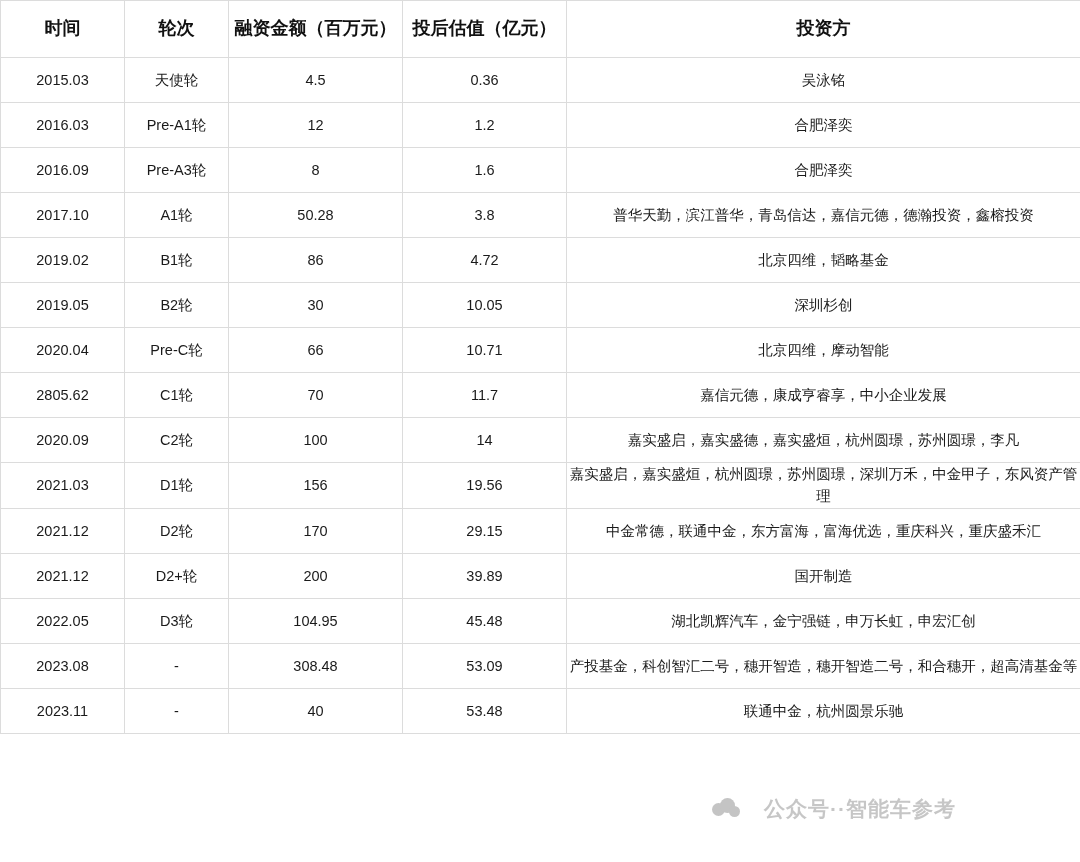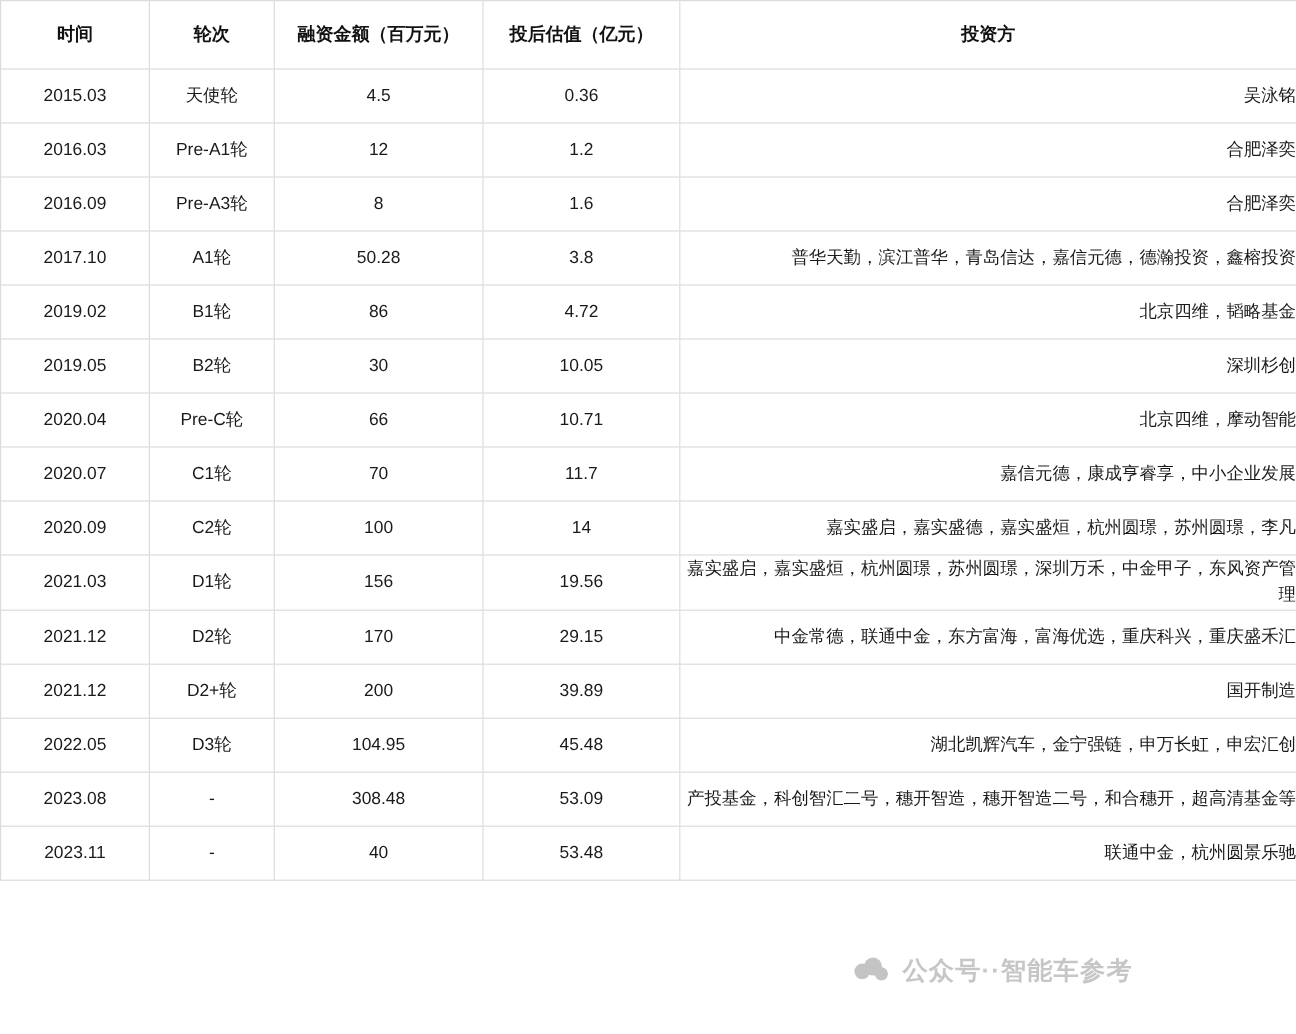--- a/index.html
+++ b/index.html
@@ -35,44 +35,44 @@
   table.funding td {
     border: 1px solid #dcdcdc;
     padding: 0;
     vertical-align: middle;
     line-height: 1.55;
   }
   table.funding thead th {
     height: 56px;
     font-weight: bold;
     text-align: center;
-    font-size: 15px;
+    font-size: 18px;
     color: #111;
   }
   table.funding tbody td {
     height: 44px;
   }
   .cell-center {
     text-align: center;
     padding: 6px 4px;
   }
   .cell-left {
-    text-align: right;
+    text-align: center;
     padding: 9px 12px 9px 14px;
   }
   .tall td { height: 66px; }
 
   
   .watermark {
     position: absolute;
     left: 712px;
     top: 795px;
     display: flex;
     align-items: center;
-    gap: 12px;
+    gap: 24px;
     opacity: 0.5;
     pointer-events: none;
   }
   .wm-logo {
     width: 28px;
     height: 28px;
     position: relative;
   }
   .wm-logo span {
     position: absolute;
@@ -155,21 +155,21 @@
           <td class="cell-left">深圳杉创</td>
         </tr>
         <tr>
           <td class="cell-center">2020.04</td>
           <td class="cell-center">Pre-C轮</td>
           <td class="cell-center">66</td>
           <td class="cell-center">10.71</td>
           <td class="cell-left">北京四维，摩动智能</td>
         </tr>
         <tr>
-          <td class="cell-center">2020.07</td>
+          <td class="cell-center">2805.62</td>
           <td class="cell-center">C1轮</td>
           <td class="cell-center">70</td>
           <td class="cell-center">11.7</td>
           <td class="cell-left">嘉信元德，康成亨睿享，中小企业发展</td>
         </tr>
         <tr>
           <td class="cell-center">2020.09</td>
           <td class="cell-center">C2轮</td>
           <td class="cell-center">100</td>
           <td class="cell-center">14</td>

